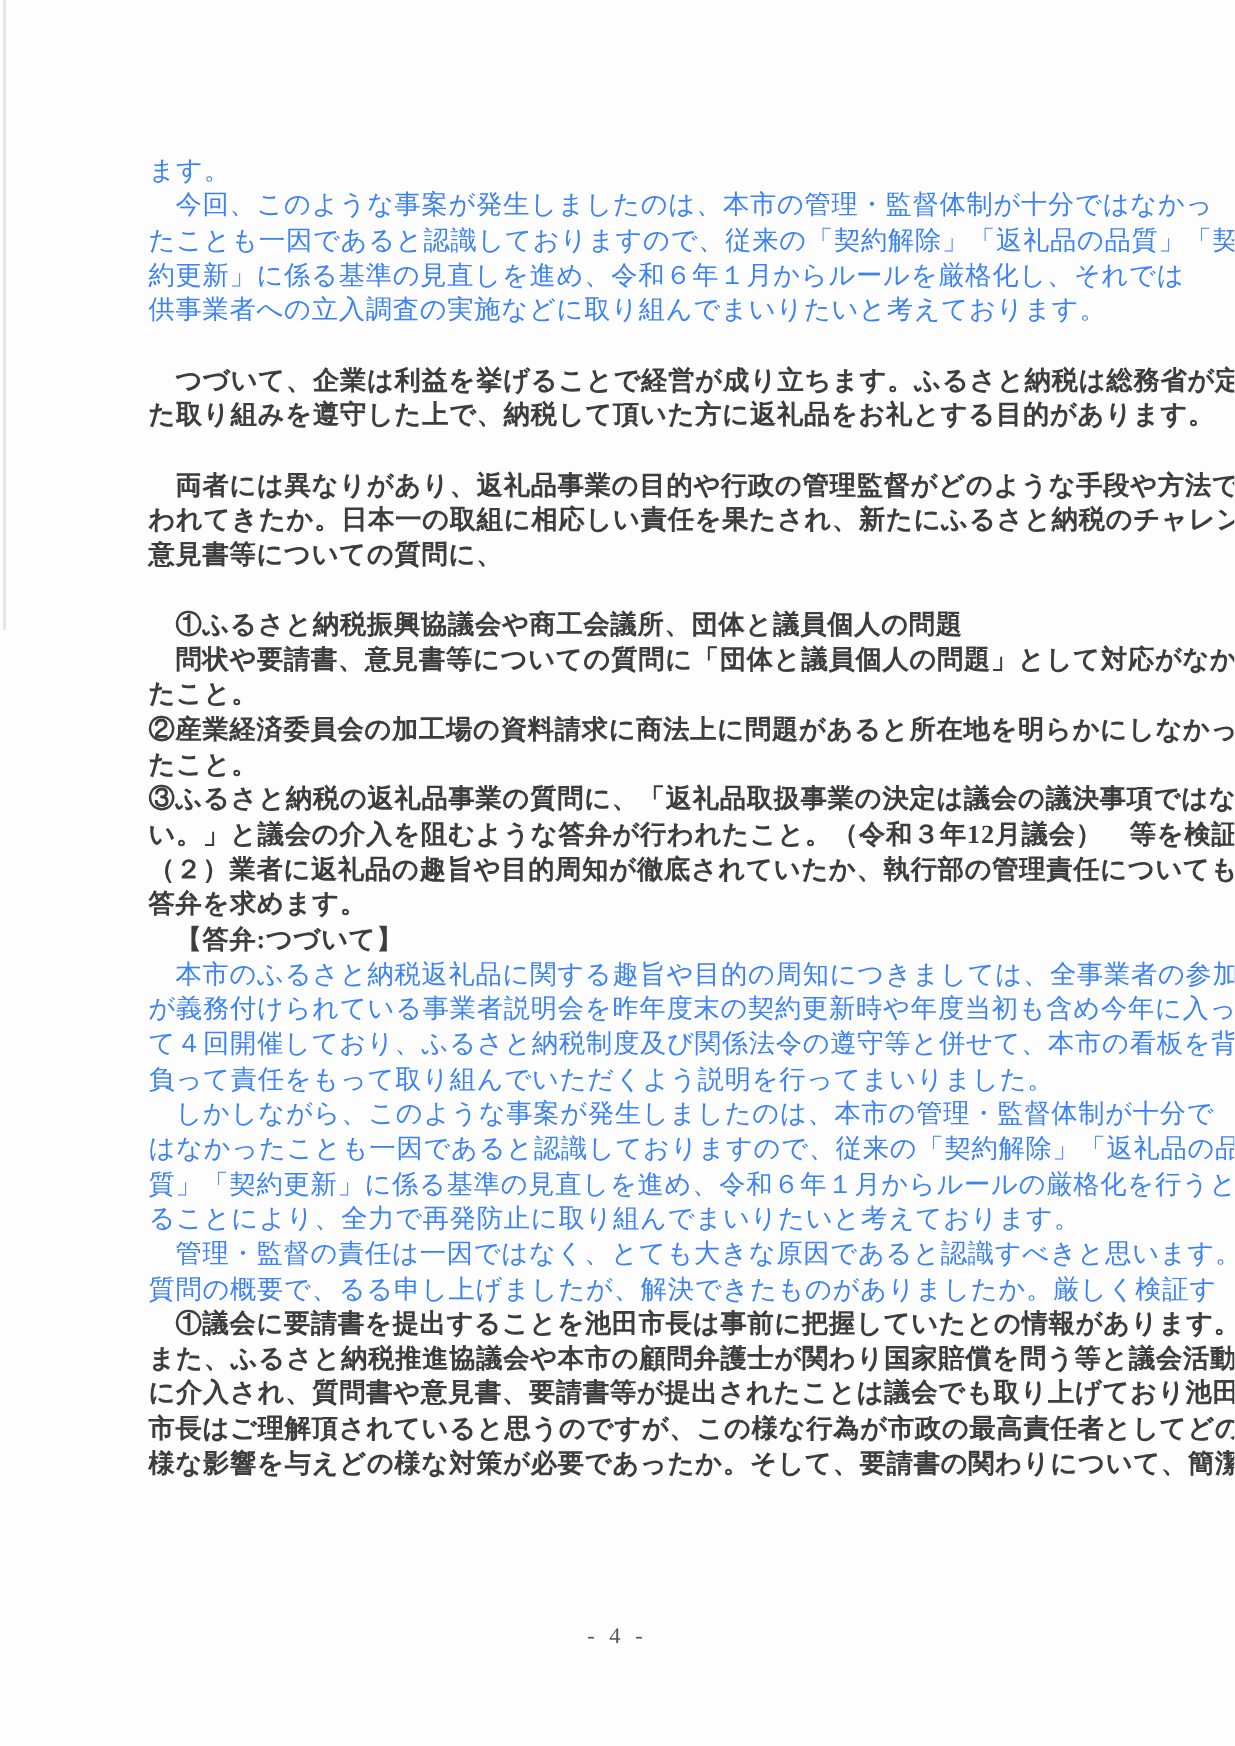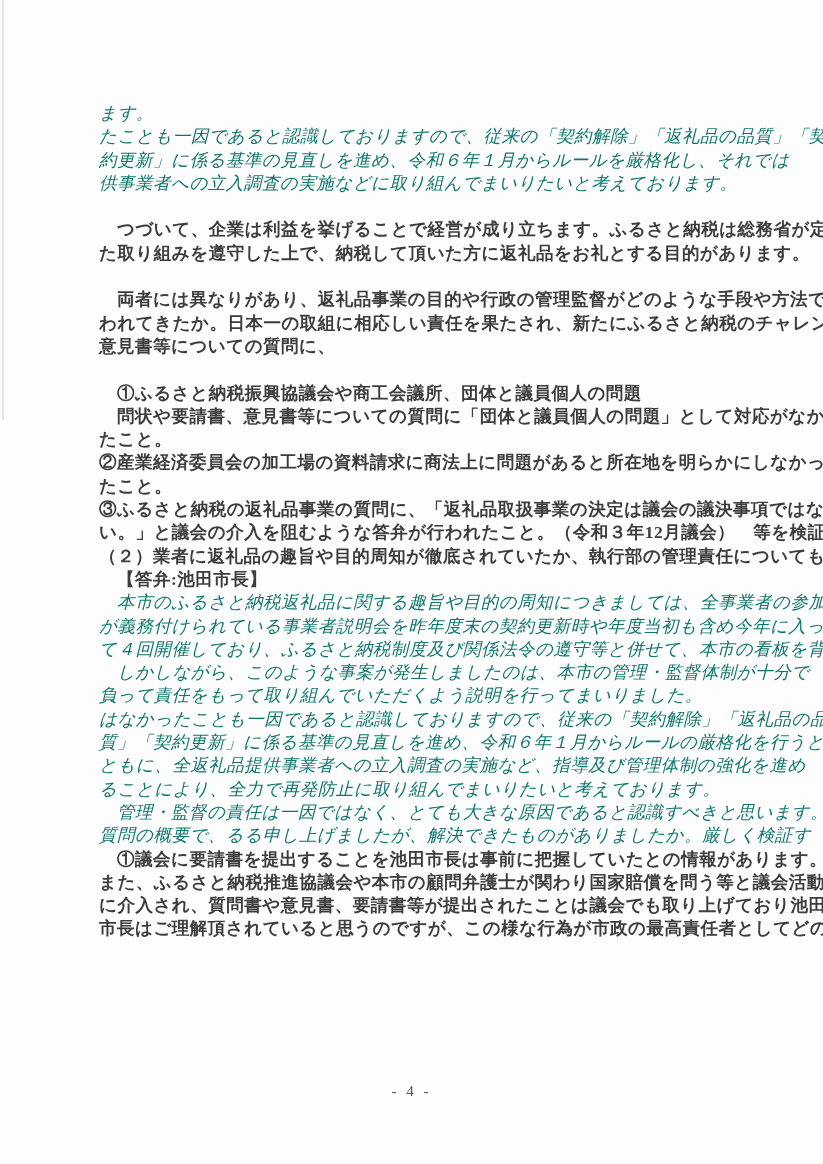--- a/index.html
+++ b/index.html
@@ -30,23 +30,22 @@
     width: 700px;
   }
   .line {
     white-space: pre;
     font-size: 17.5px;
     line-height: 23.3px;
     height: 23.3px;
     letter-spacing: 0.5px;
   }
   .seg-light {
-    color: #0f766e;
+    color: #3b82f6;
     font-weight: normal;
-    font-style: italic;
   }
   .seg-dark {
     color: #3d3d3d;
     font-weight: bold;
   }
   .footer {
     position: absolute;
     top: 1083px;
     left: 0;
     width: 100%;
@@ -56,50 +55,52 @@
     color: #555555;
   }
 </style>
 </head>
 <body>
 
 <div class="page">
   <div class="scan-edge"></div>
   <div class="content">
       <div class="line"><span class="seg-light">ます。</span></div>
+      <div class="line"><span class="seg-light">　今回、このような事案が発生しましたのは、本市の管理・監督体制が十分ではなかっ</span></div>
       <div class="line"><span class="seg-light">たことも一因であると認識しておりますので、従来の「契約解除」「返礼品の品質」「契</span></div>
       <div class="line"><span class="seg-light">約更新」に係る基準の見直しを進め、令和６年１月からルールを厳格化し、それでは</span></div>
       <div class="line"><span class="seg-light">供事業者への立入調査の実施などに取り組んでまいりたいと考えております。</span></div>
       <div class="line"></div>
       <div class="line"><span class="seg-dark">　つづいて、企業は利益を挙げることで経営が成り立ちます。ふるさと納税は総務省が定め</span></div>
       <div class="line"><span class="seg-dark">た取り組みを遵守した上で、納税して頂いた方に返礼品をお礼とする目的があります。</span></div>
       <div class="line"></div>
       <div class="line"><span class="seg-dark">　両者には異なりがあり、返礼品事業の目的や行政の管理監督がどのような手段や方法で行</span></div>
       <div class="line"><span class="seg-dark">われてきたか。日本一の取組に相応しい責任を果たされ、新たにふるさと納税のチャレン</span></div>
       <div class="line"><span class="seg-dark">意見書等についての質問に、</span></div>
       <div class="line"></div>
       <div class="line"><span class="seg-dark">　①ふるさと納税振興協議会や商工会議所、団体と議員個人の問題</span></div>
       <div class="line"><span class="seg-dark">　問状や要請書、意見書等についての質問に「団体と議員個人の問題」として対応がなかっ</span></div>
       <div class="line"><span class="seg-dark">たこと。</span></div>
       <div class="line"><span class="seg-dark">②産業経済委員会の加工場の資料請求に商法上に問題があると所在地を明らかにしなかっ</span></div>
       <div class="line"><span class="seg-dark">たこと。</span></div>
       <div class="line"><span class="seg-dark">③ふるさと納税の返礼品事業の質問に、「返礼品取扱事業の決定は議会の議決事項ではな</span></div>
       <div class="line"><span class="seg-dark">い。」と議会の介入を阻むような答弁が行われたこと。（令和３年12月議会）　等を検証し、</span></div>
       <div class="line"><span class="seg-dark">（２）業者に返礼品の趣旨や目的周知が徹底されていたか、執行部の管理責任についても</span></div>
-      <div class="line"><span class="seg-dark">　【答弁:池田市長】</span></div>
+      <div class="line"><span class="seg-dark">答弁を求めます。</span></div>
+      <div class="line"><span class="seg-dark">　【答弁:つづいて】</span></div>
       <div class="line"><span class="seg-light">　本市のふるさと納税返礼品に関する趣旨や目的の周知につきましては、全事業者の参加</span></div>
       <div class="line"><span class="seg-light">が義務付けられている事業者説明会を昨年度末の契約更新時や年度当初も含め今年に入っ</span></div>
       <div class="line"><span class="seg-light">て４回開催しており、ふるさと納税制度及び関係法令の遵守等と併せて、本市の看板を背</span></div>
+      <div class="line"><span class="seg-light">負って責任をもって取り組んでいただくよう説明を行ってまいりました。</span></div>
       <div class="line"><span class="seg-light">　しかしながら、このような事案が発生しましたのは、本市の管理・監督体制が十分で</span></div>
-      <div class="line"><span class="seg-light">負って責任をもって取り組んでいただくよう説明を行ってまいりました。</span></div>
       <div class="line"><span class="seg-light">はなかったことも一因であると認識しておりますので、従来の「契約解除」「返礼品の品</span></div>
       <div class="line"><span class="seg-light">質」「契約更新」に係る基準の見直しを進め、令和６年１月からルールの厳格化を行うと</span></div>
-      <div class="line"><span class="seg-light">ともに、全返礼品提供事業者への立入調査の実施など、指導及び管理体制の強化を進め</span></div>
       <div class="line"><span class="seg-light">ることにより、全力で再発防止に取り組んでまいりたいと考えております。</span></div>
       <div class="line"><span class="seg-light">　管理・監督の責任は一因ではなく、とても大きな原因であると認識すべきと思います。</span></div>
       <div class="line"><span class="seg-light">質問の概要で、るる申し上げましたが、解決できたものがありましたか。厳しく検証す</span></div>
       <div class="line"><span class="seg-dark">　①議会に要請書を提出することを池田市長は事前に把握していたとの情報があります。</span></div>
       <div class="line"><span class="seg-dark">また、ふるさと納税推進協議会や本市の顧問弁護士が関わり国家賠償を問う等と議会活動</span></div>
       <div class="line"><span class="seg-dark">に介入され、質問書や意見書、要請書等が提出されたことは議会でも取り上げており池田</span></div>
       <div class="line"><span class="seg-dark">市長はご理解頂されていると思うのですが、この様な行為が市政の最高責任者としてどの</span></div>
+      <div class="line"><span class="seg-dark">様な影響を与えどの様な対策が必要であったか。そして、要請書の関わりについて、簡潔</span></div>
     </div>
   <div class="footer">- 4 -</div>
 </div>
 
 </body></html>

